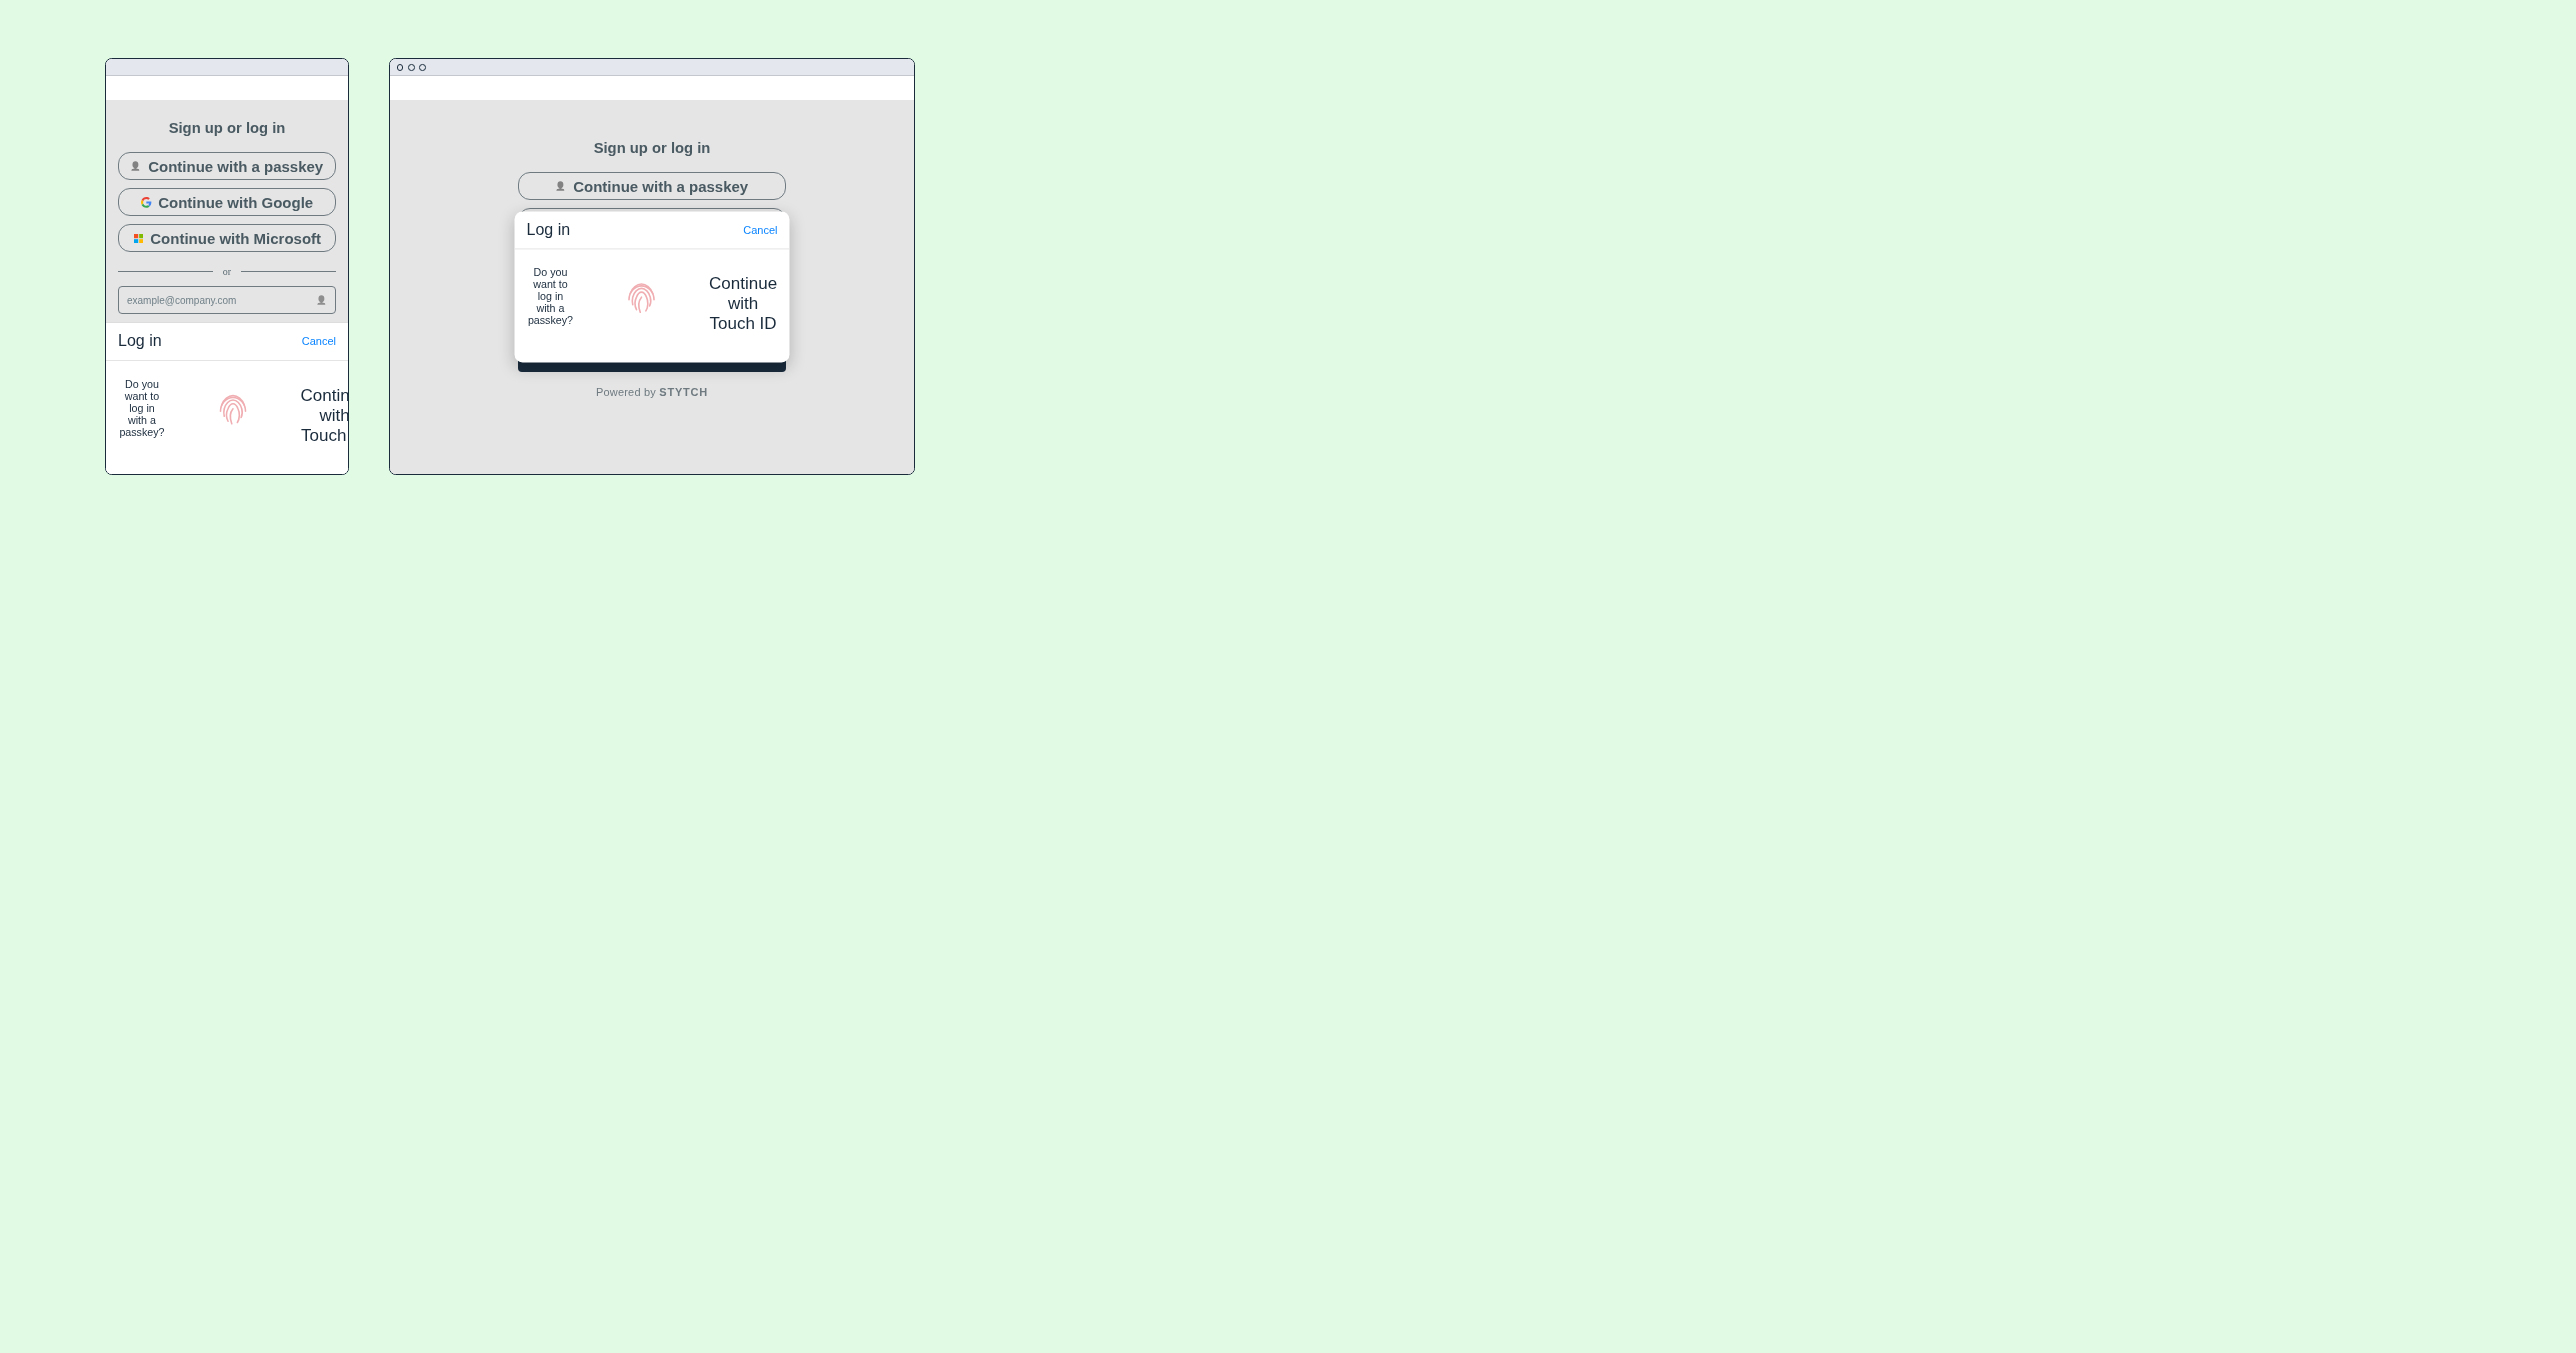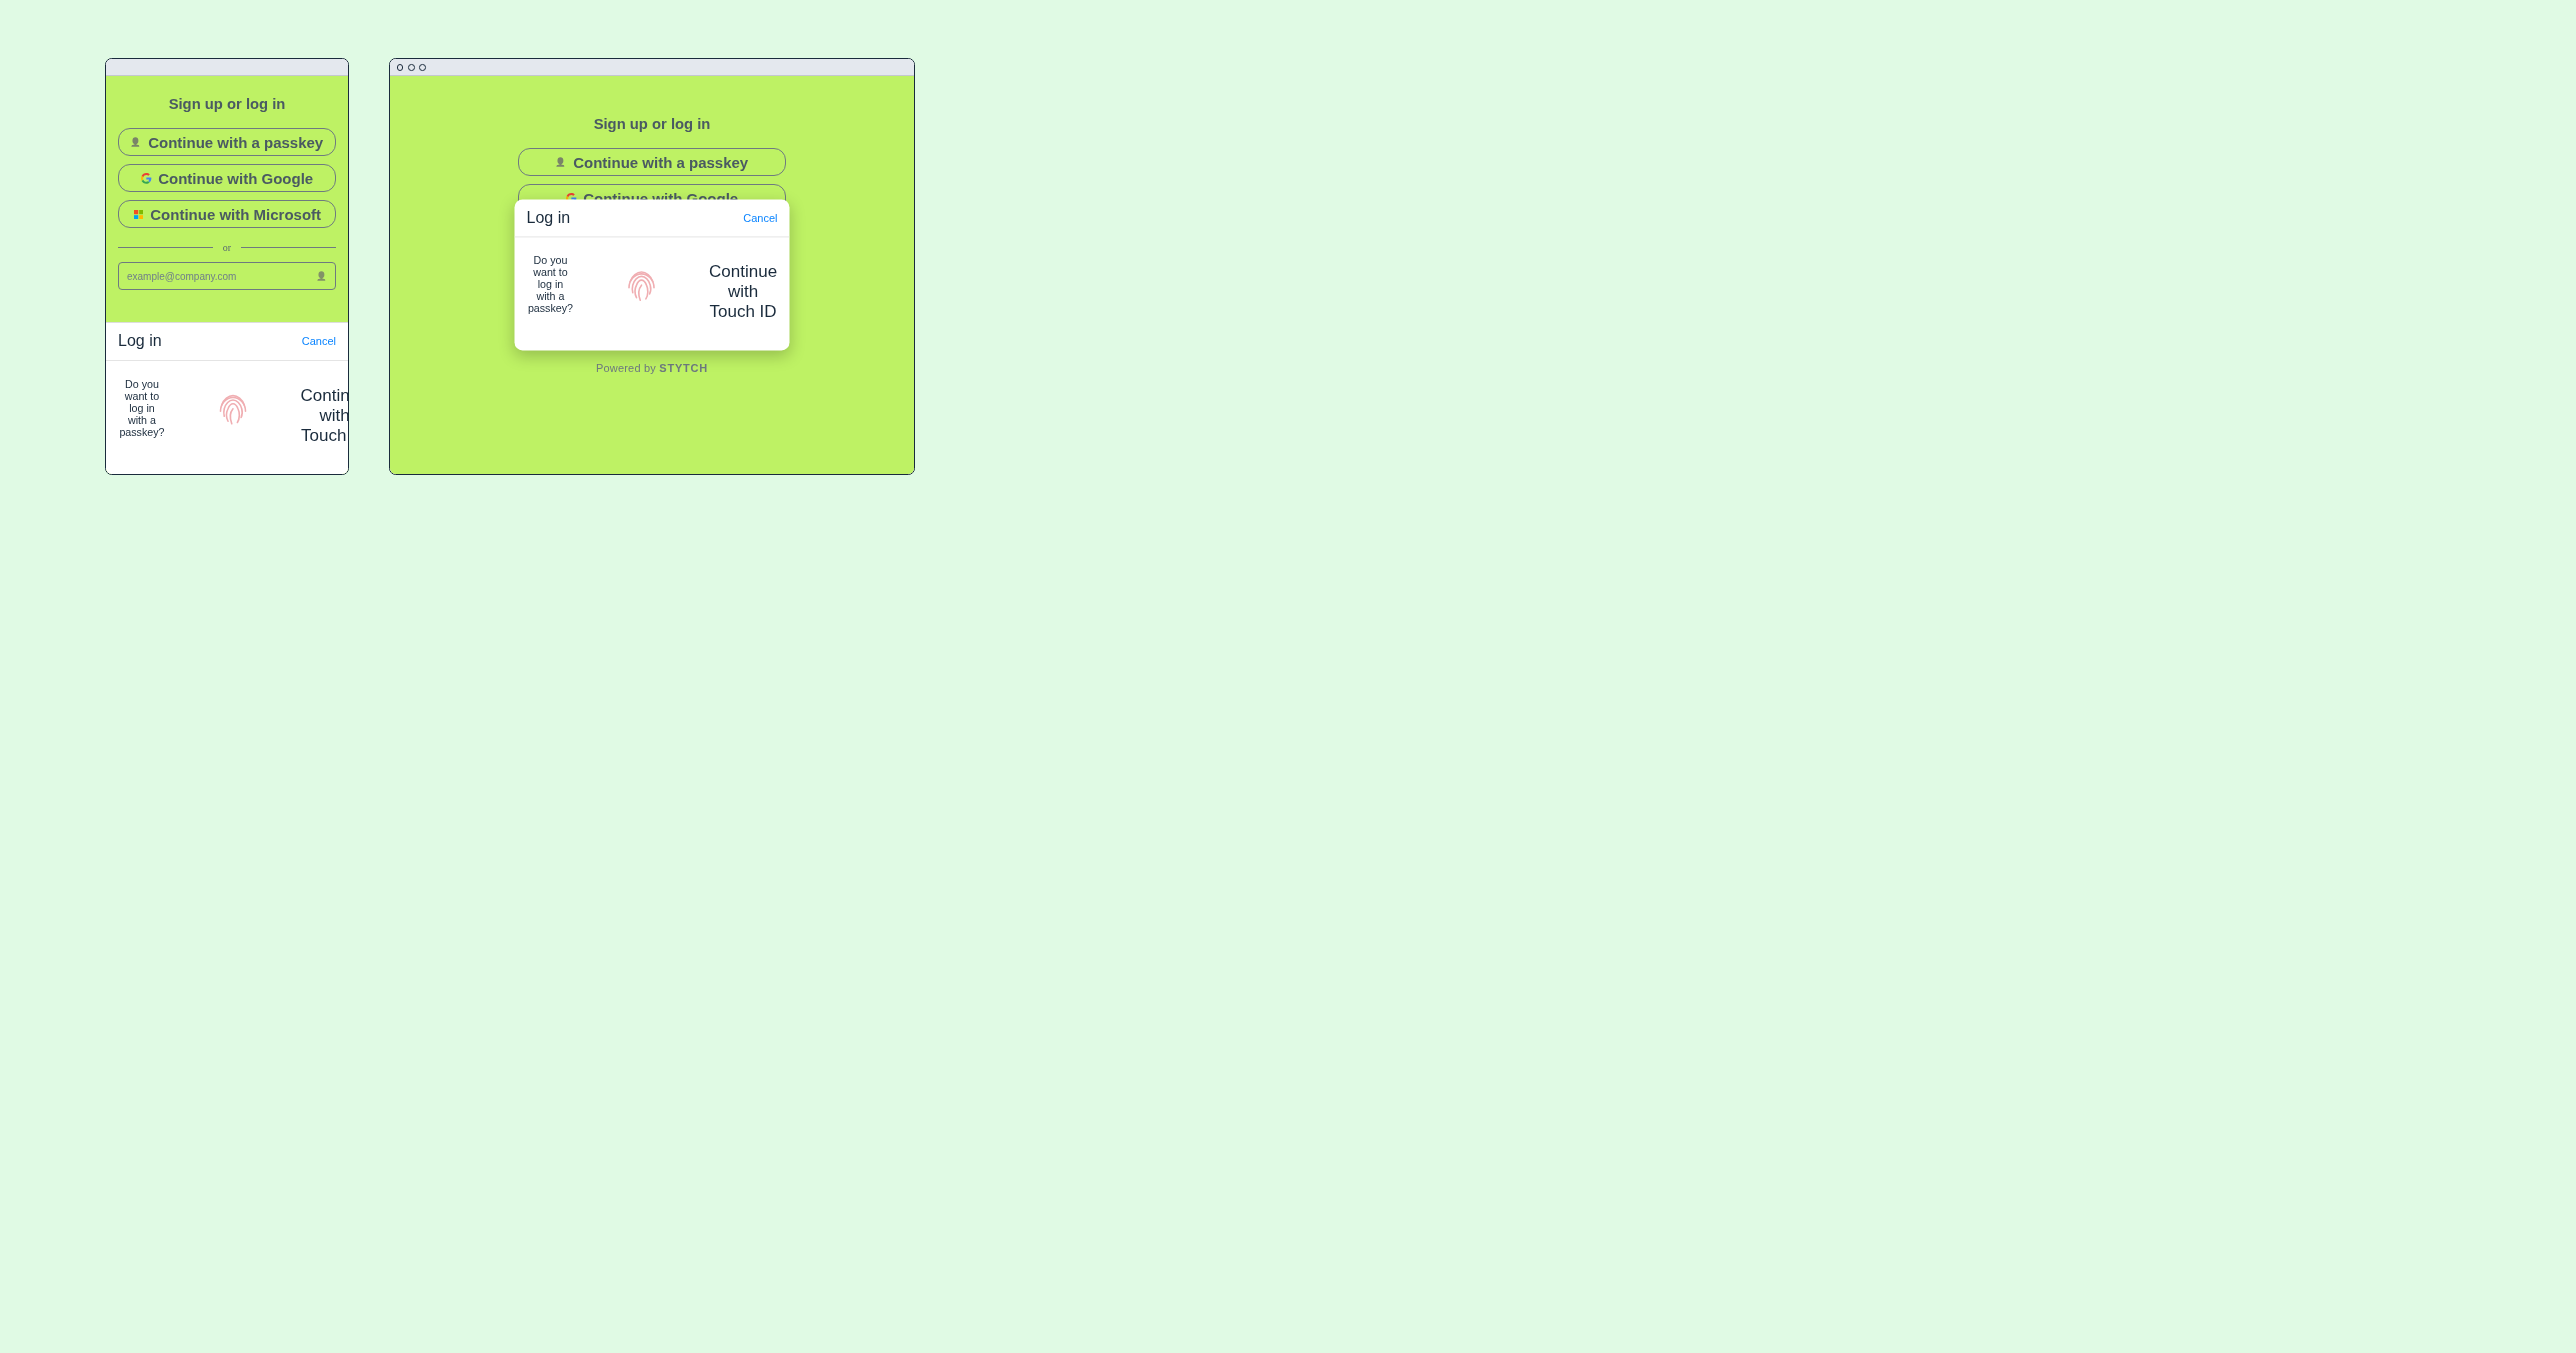--- a/index.html
+++ b/index.html
@@ -35,26 +35,27 @@
 }
 .traffic-dot {
   width: 6.7px; height: 6.7px;
   border-radius: 50%;
   border: 1px solid #1a2b3c;
 }
 
 
 .viewport {
   flex: 1;
-  background: #bef264; 
+  background: #e5e5e5; 
   position: relative;
   display: flex;
   flex-direction: column;
   align-items: flex-end;
   overflow: hidden;
+  margin-top: 24px;
 }
 .auth-card {
   width: 100%;
   display: flex;
   flex-direction: column;
   align-items: center;
   padding: 20px 12px 16px;
   color: #3a4a52;
 }
 .desktop .auth-card { padding-top: 40px; }

